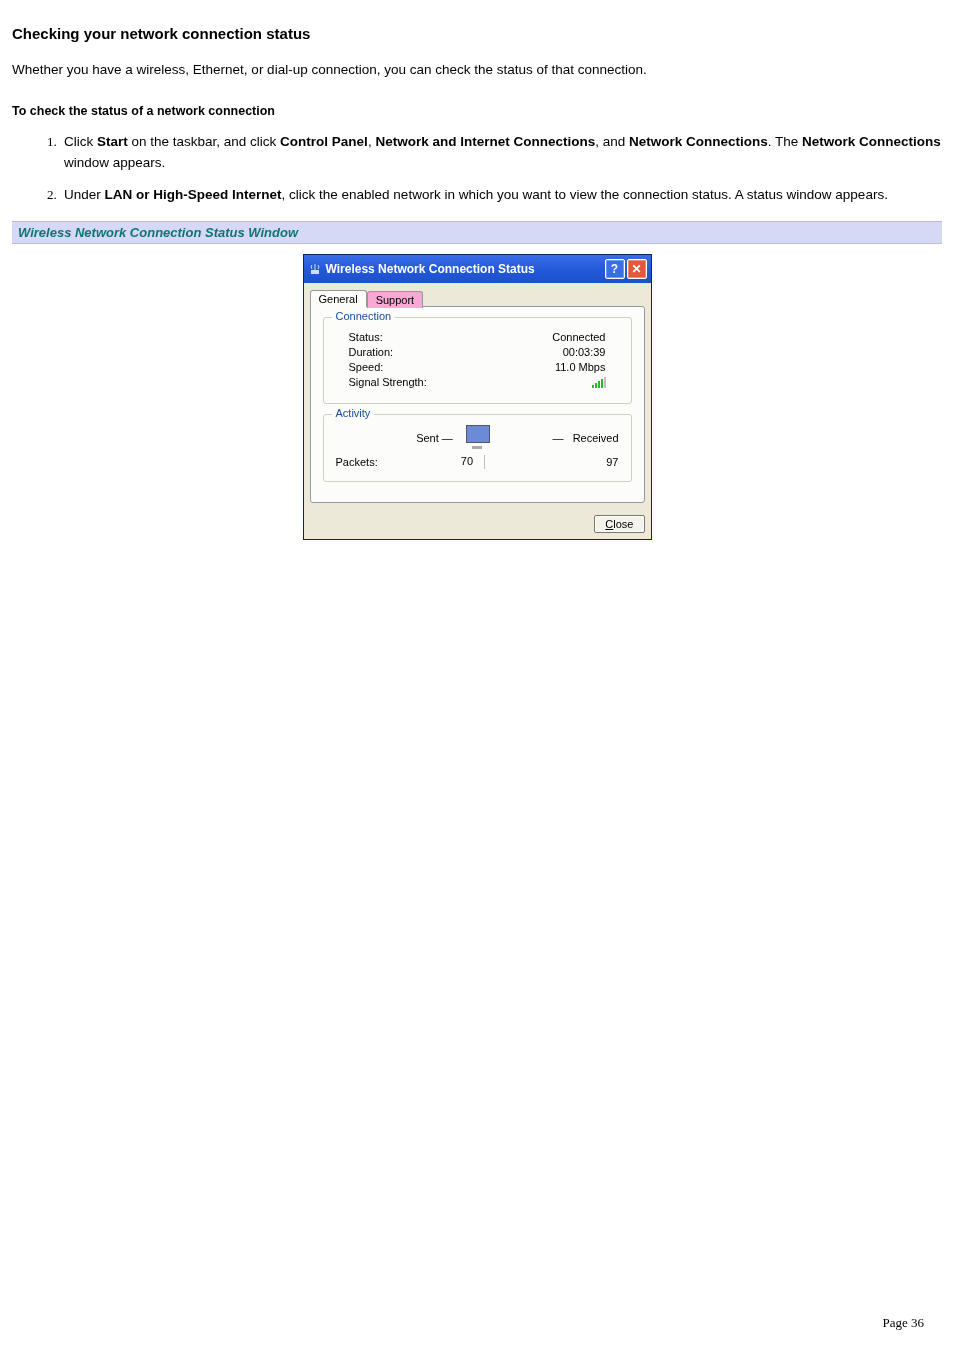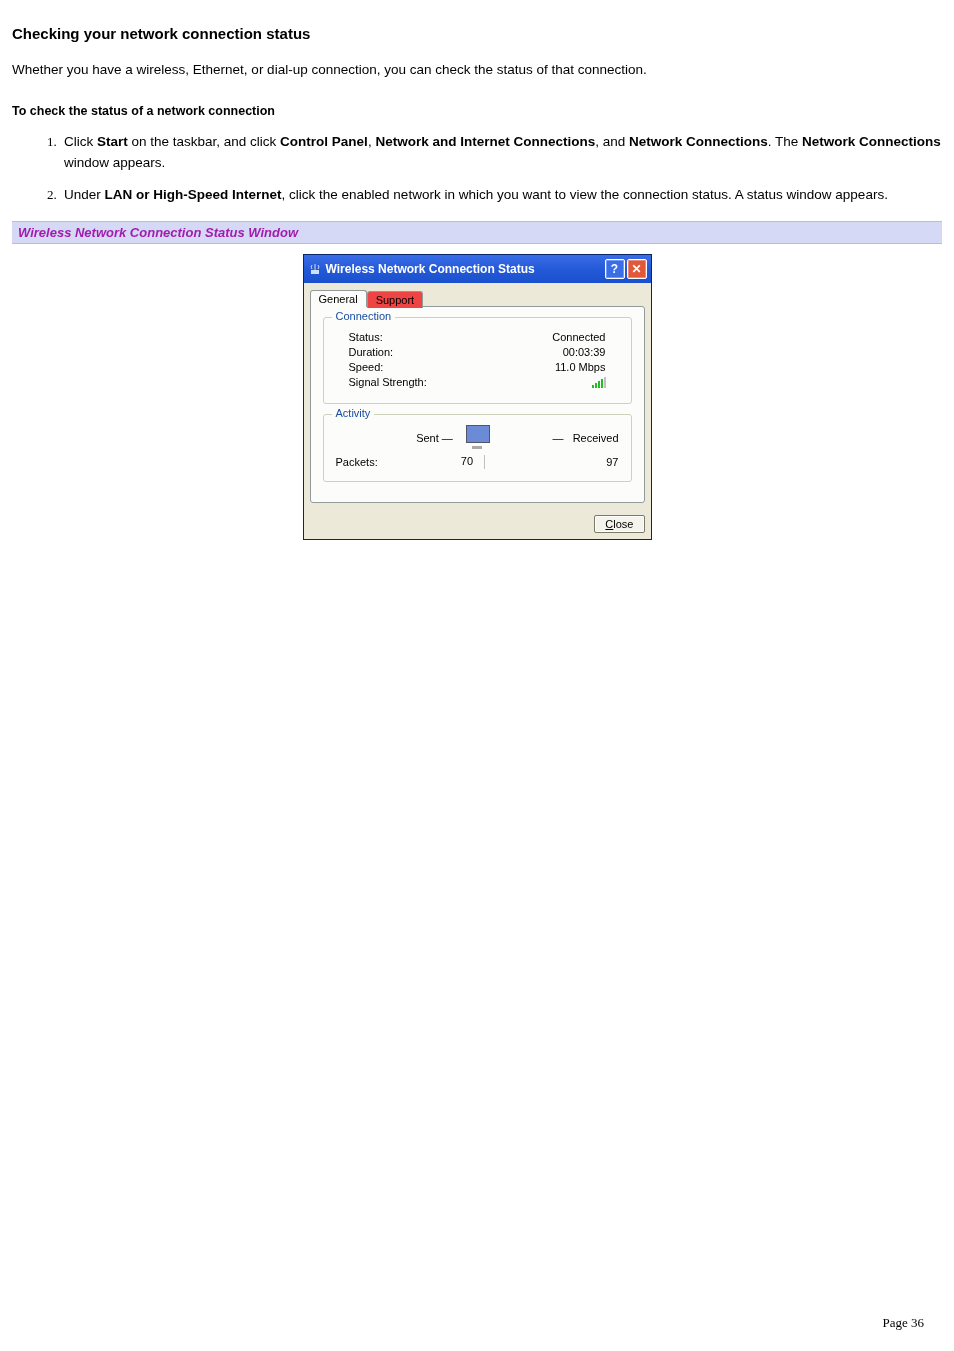--- a/index.html
+++ b/index.html
@@ -40,21 +40,21 @@
     margin-bottom: 12px;
     padding-left: 4px;
   }
   ol.steps li::marker {
     font-family: "Times New Roman", serif;
     font-size: 13px;
   }
   b { font-weight: bold; }
   .fig-caption {
     background: #d6d9f5;
-    color: #a21caf;
+    color: #0f766e;
     font-style: italic;
     font-weight: bold;
     font-size: 13px;
     padding: 3px 6px;
     margin: 0;
     border-top: 1px solid #b9bce0;
     border-bottom: 1px solid #b9bce0;
   }
   .screenshot-wrap {
     display: flex;
@@ -123,21 +123,21 @@
     background: #ece9d8;
     border-radius: 3px 3px 0 0;
     position: relative;
     top: 1px;
   }
   .tab.active {
     background: #fcfcfa;
     z-index: 2;
   }
   .tab.inactive {
-    background: #ef4444;
+    background: #f9a8d4;
     top: 2px;
   }
   .tab-panel {
     margin: 0 6px 6px 6px;
     border: 1px solid #919b9c;
     background: #fcfcfa;
     padding: 10px 12px;
     border-radius: 0 3px 3px 3px;
   }
   .group {

